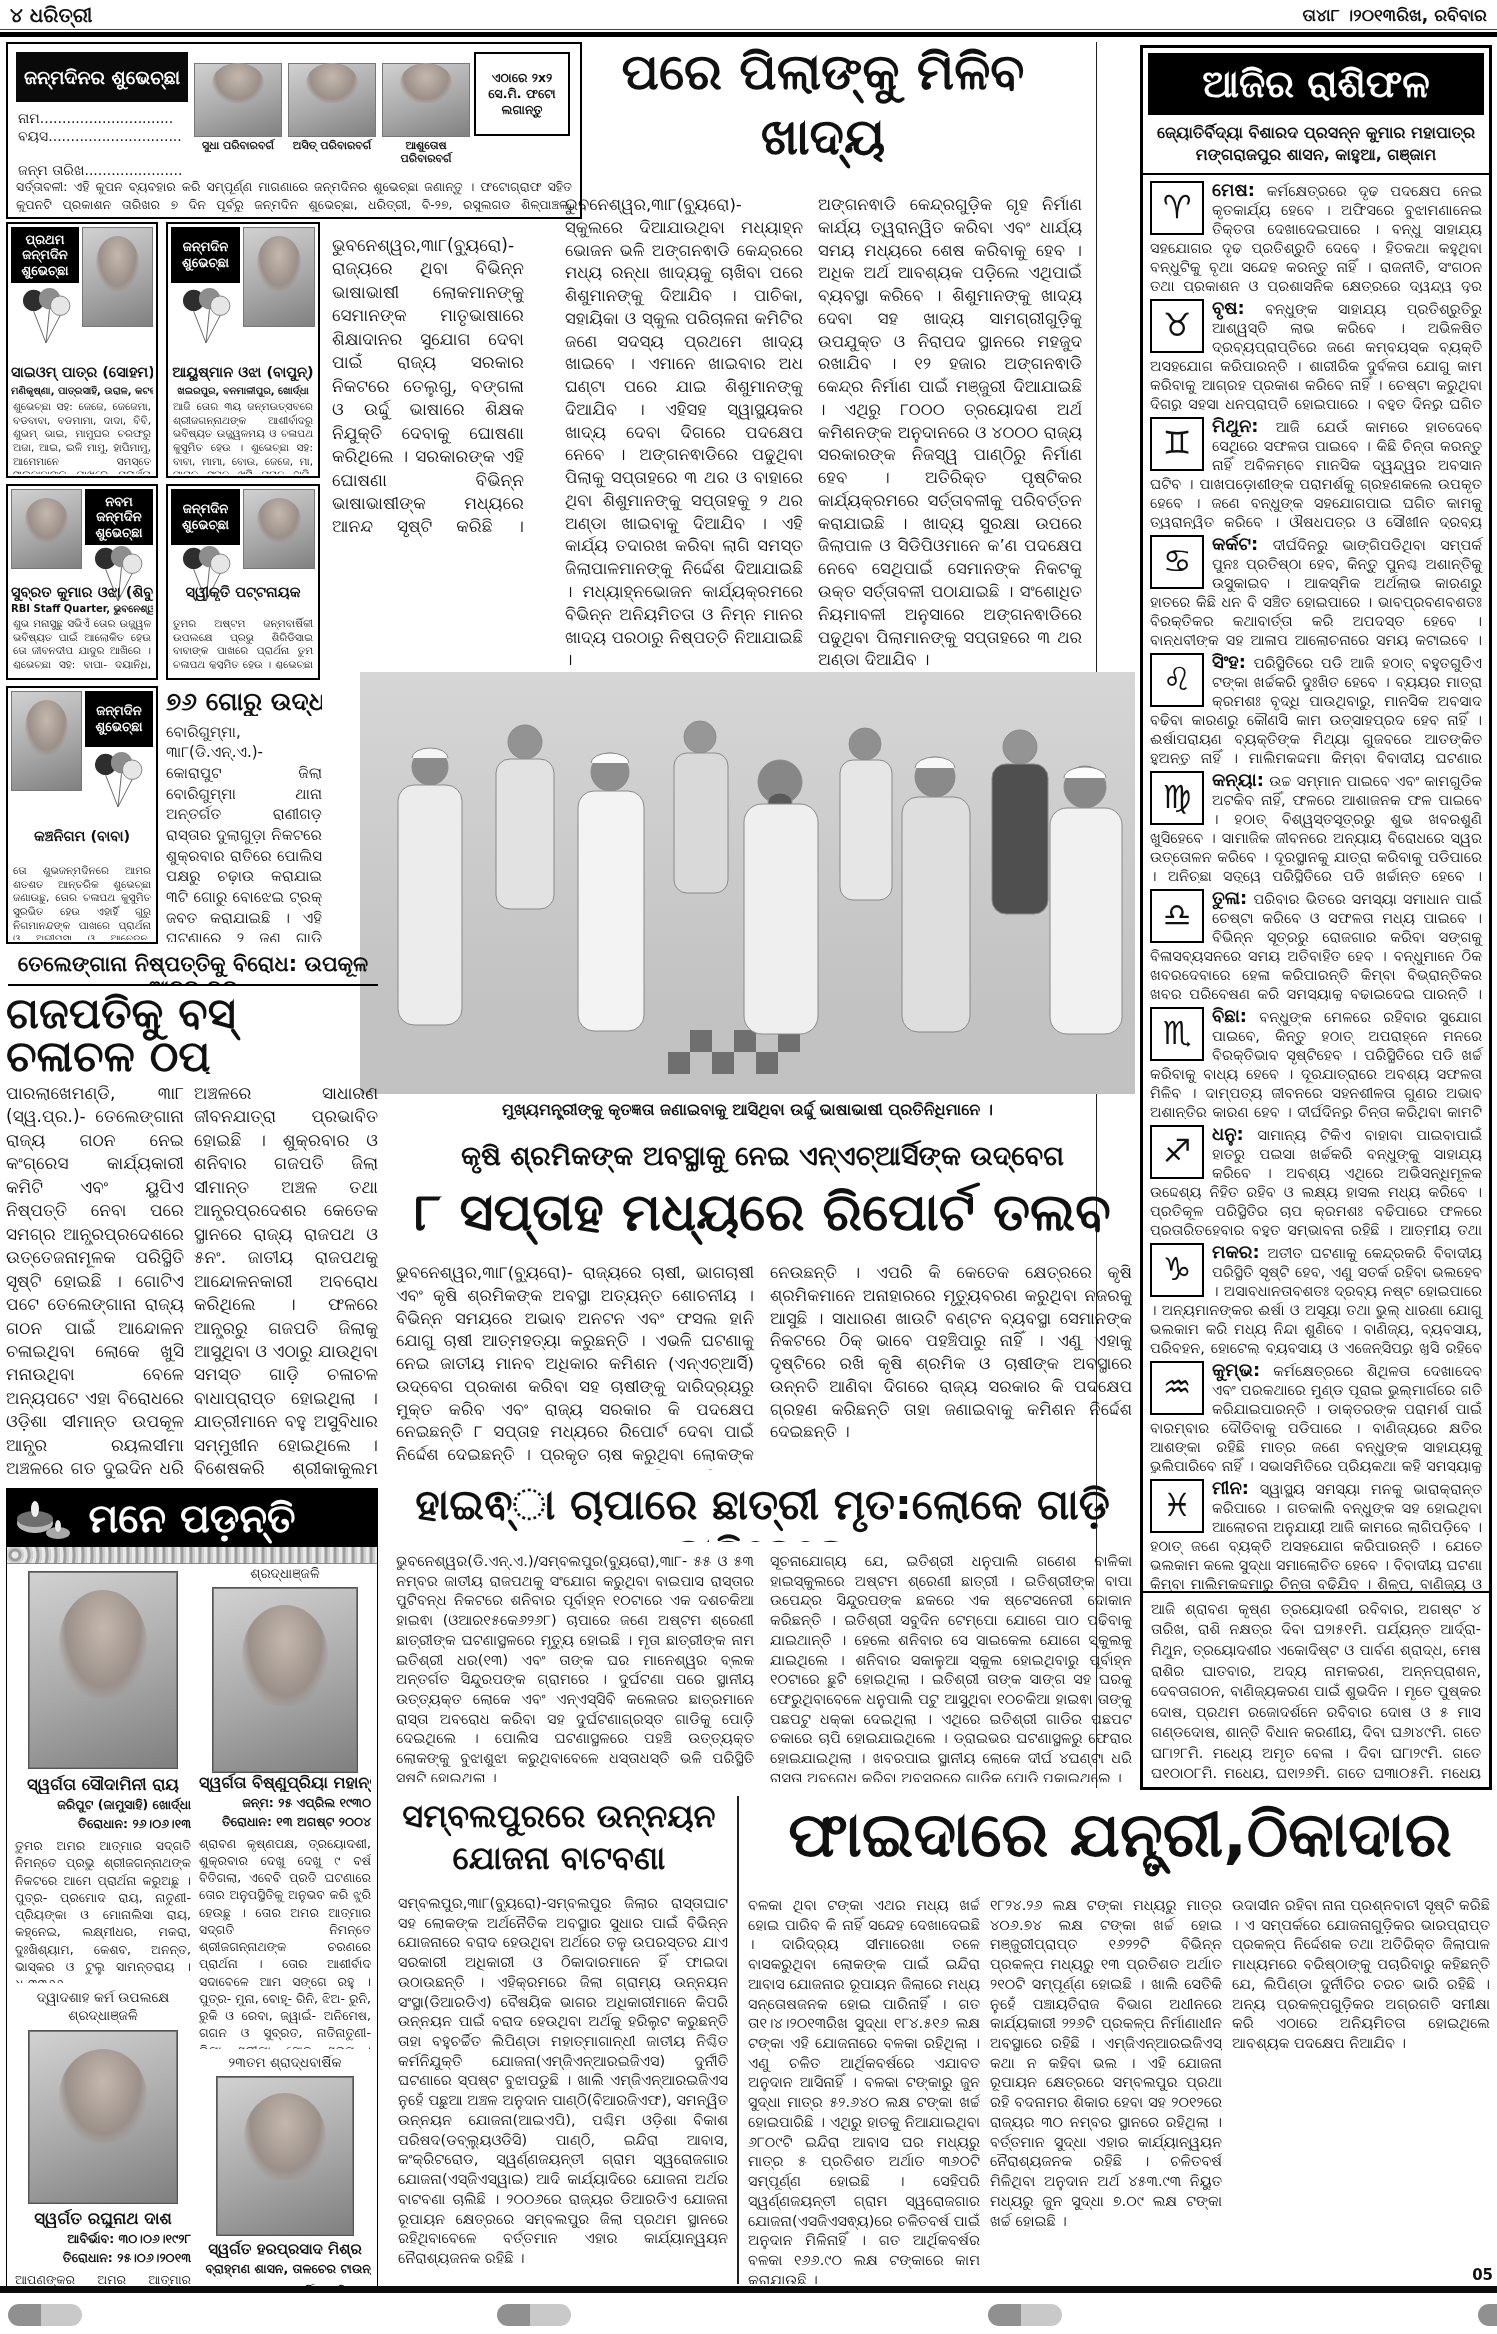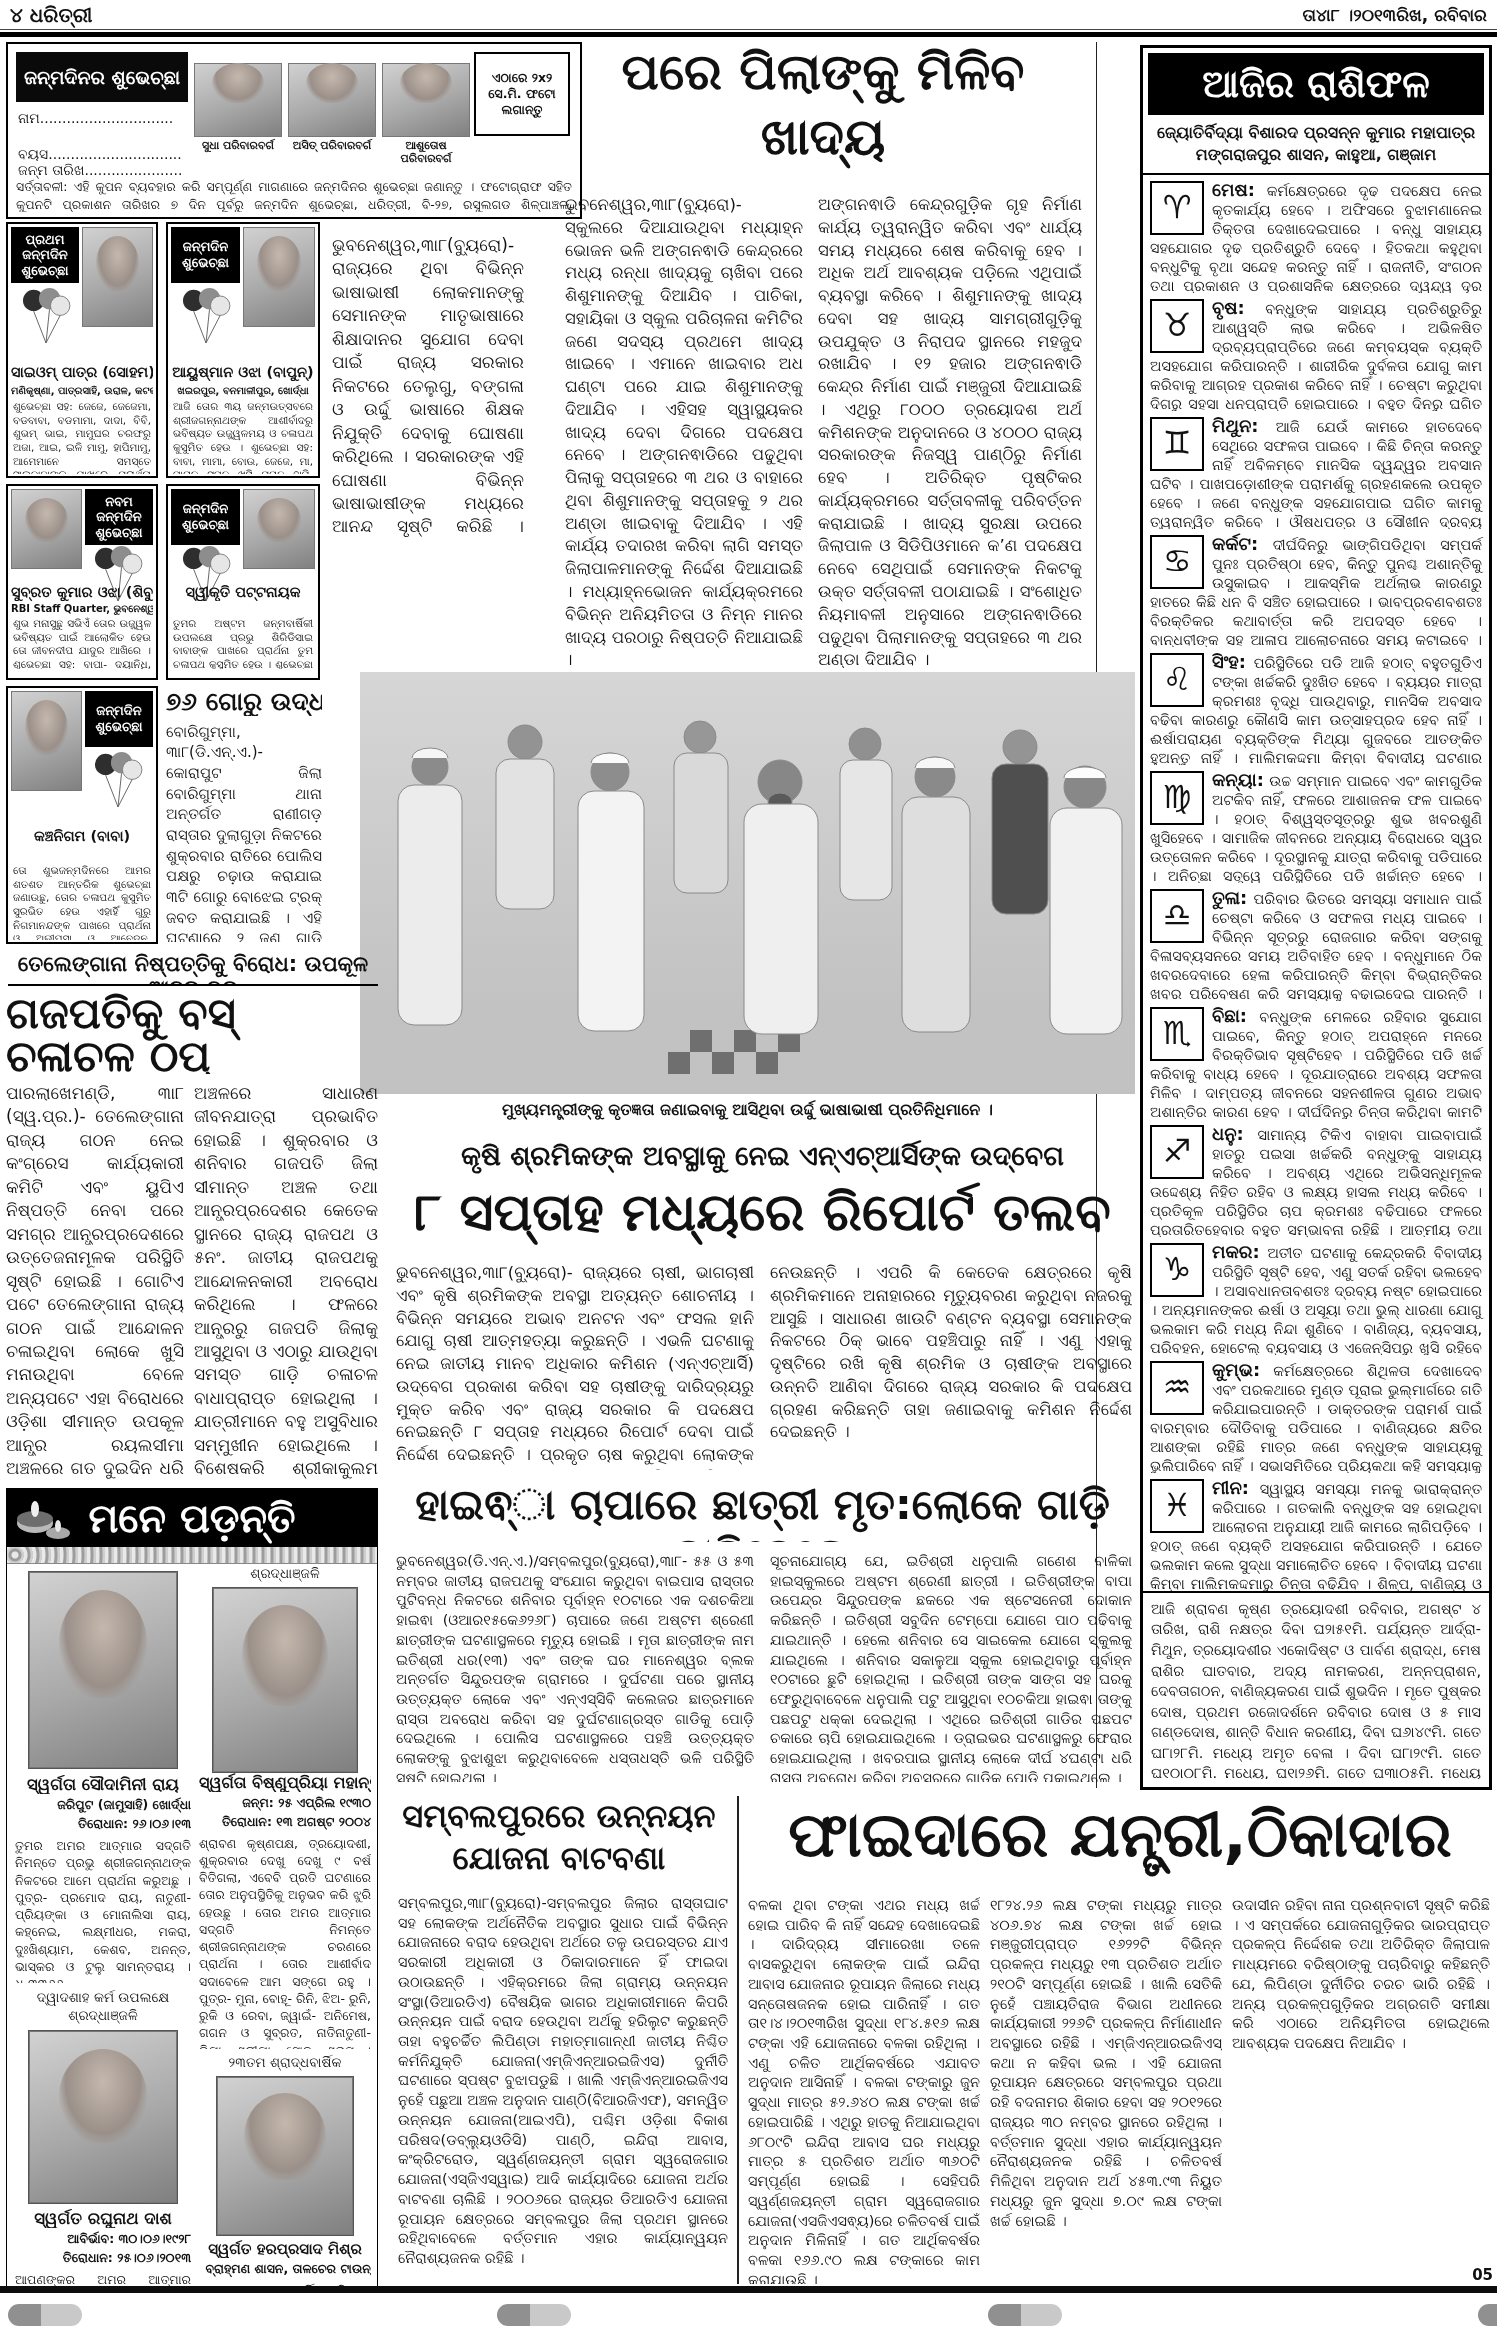--- a/index.html
+++ b/index.html
@@ -82,21 +82,21 @@
 <div class="abs mast">
   <span class="b" style="font-size:20px">୪ ଧରିତ୍ରୀ</span>
   <span class="b" style="font-size:17px">ତା୪ା୮ ।୨୦୧୩ରିଖ, ରବିବାର</span>
 </div>
 <div class="abs rule-a"></div>
 <div class="abs rule-b"></div>
 
 <div class="abs coupon">
   <div class="coupon-title">ଜନ୍ମଦିନର ଶୁଭେଚ୍ଛା</div>
   <div class="cfield" style="top:66px">ନାମ..............................</div>
-  <div class="cfield" style="top:102px">ବୟସ..............................</div>
+  <div class="cfield" style="top:84px">ବୟସ..............................</div>
   <div class="cfield" style="top:118px">ଜନ୍ମ ତାରିଖ......................</div>
   <div class="kidw" style="left:186px">
     <div class="kidp photo"></div>
     <div class="kidc">ସୁଧା ପରିବାରବର୍ଗ</div>
   </div>
   <div class="kidw" style="left:280px">
     <div class="kidp photo"></div>
     <div class="kidc">ଅସିତ୍ ପରିବାରବର୍ଗ</div>
   </div>
   <div class="kidw" style="left:374px">

